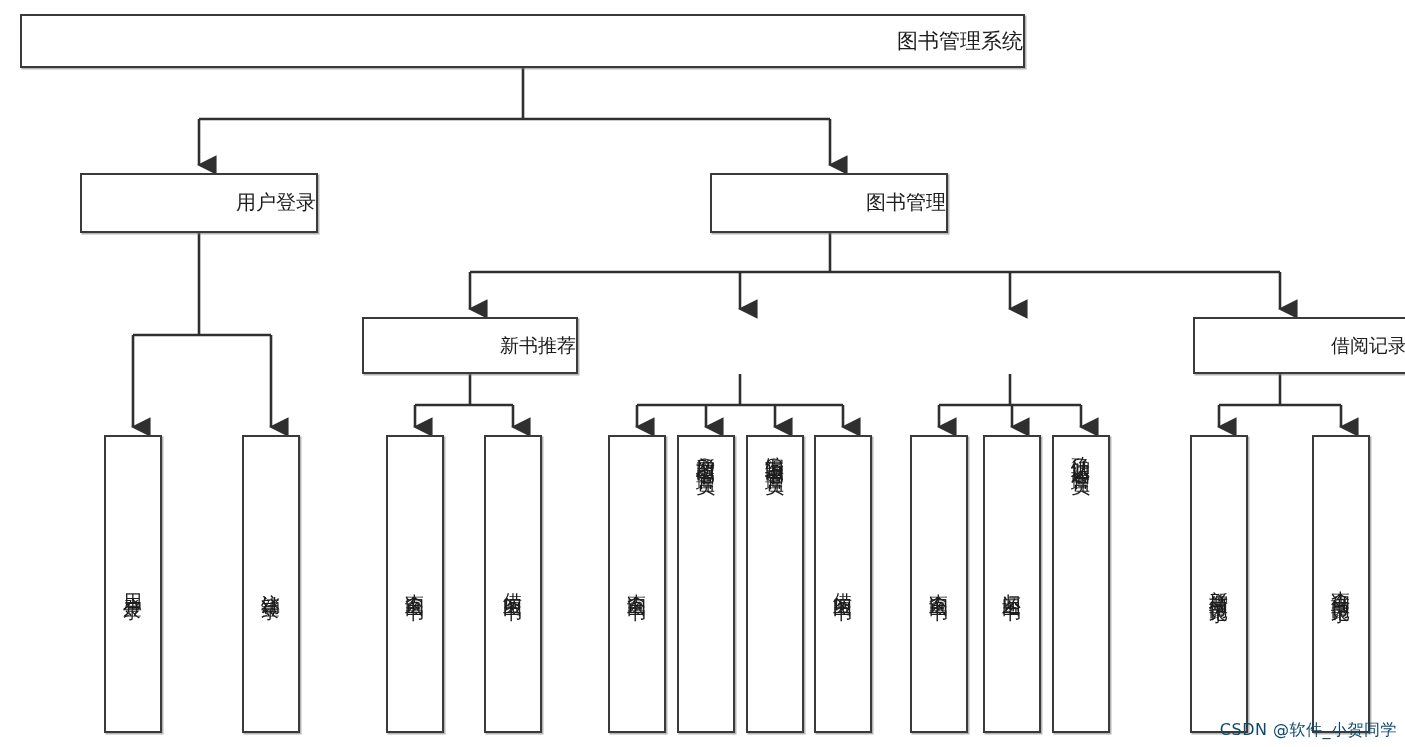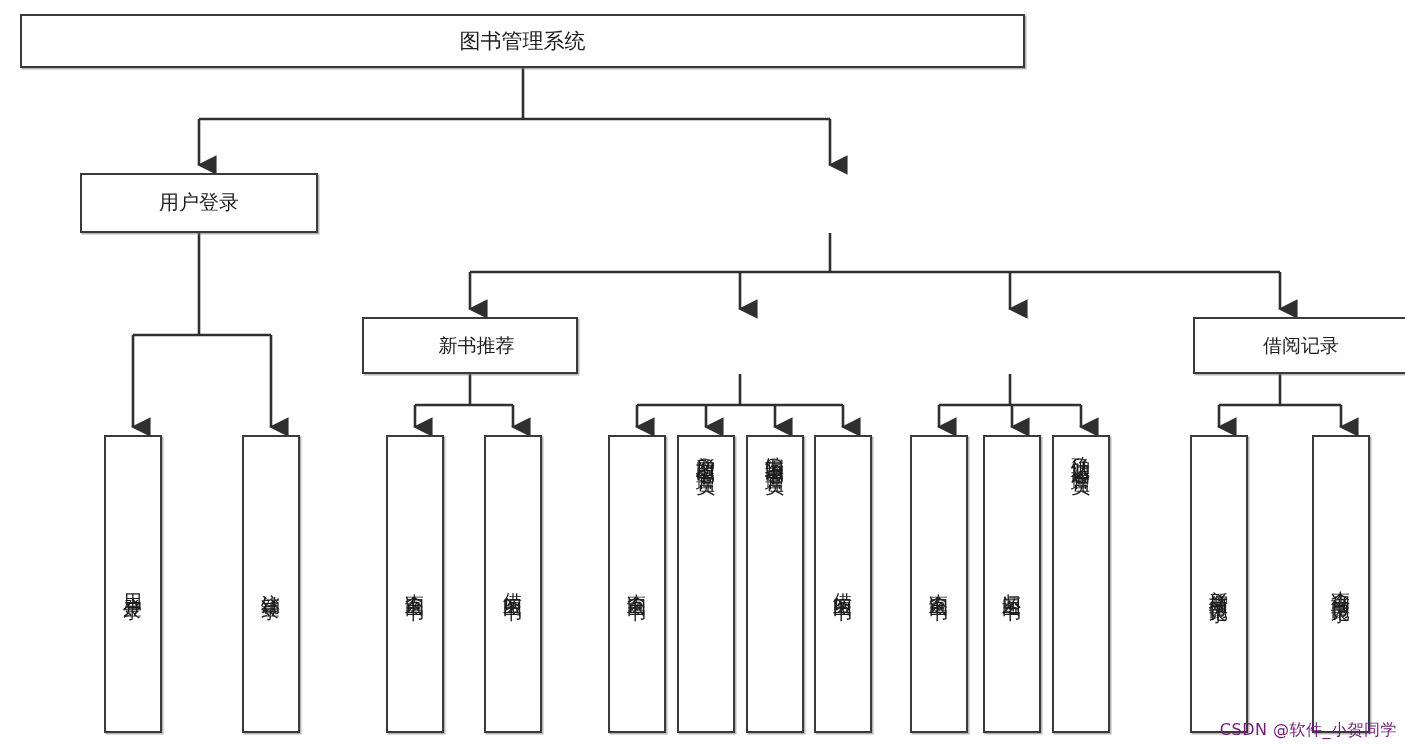--- a/index.html
+++ b/index.html
@@ -29,21 +29,21 @@
   }
   
   .node {
     position: absolute;
     box-sizing: border-box;
     background: #ffffff;
     border: 2px solid #3a3a3a;
     box-shadow: 1.5px 1.5px 0 0 rgba(120,120,120,0.55);
     display: flex;
     align-items: center;
-    justify-content: center;
+    justify-content: flex-end;
     color: #1c1c1c;
   }
   .node .label {
     display: block;
     text-align: center;
     line-height: 1.18;
     white-space: nowrap;
   }
   
   .node-root {
@@ -102,21 +102,21 @@
   #leaf-cb-return      { left: 983px; }
   #leaf-cb-confirm     { left: 1052px; }
   #leaf-br-add         { left: 1190px; }
   #leaf-br-query       { left: 1312px; }
   
   #watermark {
     position: absolute;
     right: 8px;
     bottom: 6px;
     font-size: 16px;
-    color: #701a75;
+    color: #0c4a6e;
     white-space: nowrap;
     letter-spacing: 0.5px;
   }
 </style>
 </head>
 <body>
 
 <div id="canvas">
 
   <svg id="wires" viewBox="0 0 1405 747" width="1405" height="747">
@@ -171,20 +171,23 @@
     </g>
   </svg>
 
   <div class="node node-root" id="node-root">
     <span class="label">图书管理系统</span>
   </div>
 
   <div class="node node-l2" id="node-user-login">
     <span class="label">用户登录</span>
   </div>
+  <div class="node node-l2" id="node-book-manage">
+    <span class="label">图书管理</span>
+  </div>
 
   <div class="node node-l3" id="node-new-book-rec">
     <span class="label">新书推荐</span>
   </div>
   <div class="node node-l3" id="node-borrow-record">
     <span class="label">借阅记录</span>
   </div>
 
   <div class="node node-leaf center-text" id="leaf-user-login">
     <span class="label">用户登录</span>

